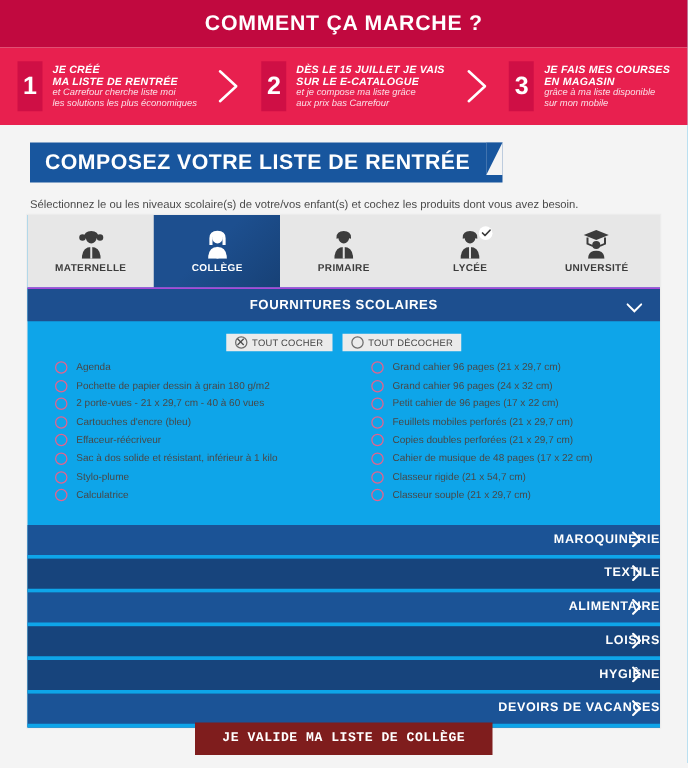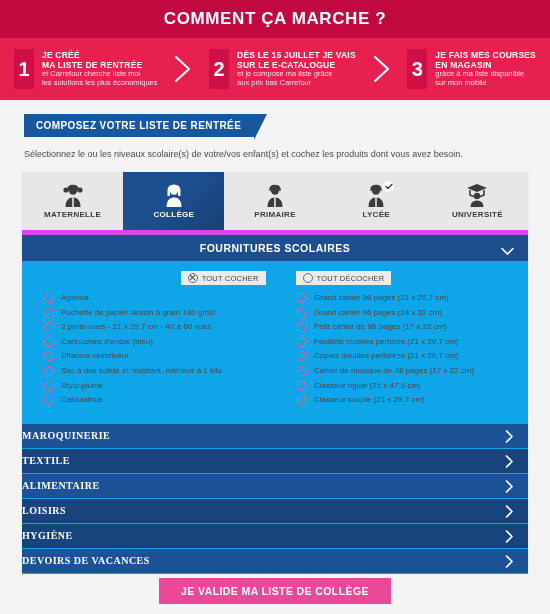--- a/index.html
+++ b/index.html
@@ -26,40 +26,40 @@
     display:flex;align-items:center;
     padding:0 14px;box-sizing:border-box;
   }
   .step{display:flex;align-items:flex-start;flex:0 0 auto;}
   .step-num{
     width:20px;height:40px;background:#cf0f45;
     color:#ffffff;font-size:20px;font-weight:bold;
     display:flex;align-items:center;justify-content:center;
     margin-right:8px;flex:0 0 auto;
   }
-  .step-txt{line-height:1.18;padding-top:1px;}
+  .step-txt{line-height:1.18;padding-top:1px;font-style:italic;}
   .step-txt .b{
     color:#ffffff;font-size:8.5px;font-weight:bold;
     letter-spacing:.2px;display:block;text-transform:uppercase;
   }
   .step-txt .s{
     color:#fbdfe6;font-size:7.5px;display:block;
   }
   .chev-sep{
     flex:1 1 auto;display:flex;align-items:center;justify-content:center;
     color:#ffffff;
   }
   .chev-sep svg{display:block;}
 
   
   .ribbon-wrap{padding:14px 0 0 24px;}
   .ribbon{
     position:relative;display:inline-block;
     background:#18569e;color:#fff;
-    font-size:10px;font-weight:bold;letter-spacing:.4px;
+    font-size:17px;font-weight:bold;letter-spacing:.4px;
     padding:6px 26px 6px 12px;
   }
   .ribbon:after{
     content:"";position:absolute;right:-0px;top:0;
     border-left:13px solid #18569e;
     border-top:0 solid transparent;
     border-bottom:26px solid #f4f4f4;
     width:0;height:0;
   }
   .intro{
@@ -94,38 +94,37 @@
     background:#ffffff;box-shadow:0 0 0 1px #e7e7e7;
     display:flex;align-items:center;justify-content:center;
   }
   .level .badge svg{display:block;}
 
   
   .cat-open{
     background:#1d4f8f;height:26px;
     display:flex;align-items:center;justify-content:center;
     position:relative;
-    border-top:5px solid #d946ef;
+    border-top:1px solid #d946ef;
   }
   .cat-open .t{
     color:#ffffff;font-size:10.5px;font-weight:bold;letter-spacing:.5px;
   }
   .cat-open .caret{position:absolute;right:14px;top:7px;color:#fff;}
 
   
   .toggles{
     display:flex;justify-content:center;align-items:center;
     gap:8px;padding:10px 0 8px 0;
   }
   .tog{
     display:flex;align-items:center;gap:4px;
     background:#ebebeb;padding:2px 7px;
     font-size:7.5px;color:#444;letter-spacing:.2px;
     text-transform:uppercase;
-    margin-left:22px;
   }
   .tog .cc{
     width:8px;height:8px;border-radius:50%;
     border:1px solid #6c6c6c;position:relative;display:block;
   }
   .tog.checked .cc:before,.tog.checked .cc:after{
     content:"";position:absolute;left:0.5px;top:3px;
     width:7px;height:1px;background:#4a4a4a;
   }
   .tog.checked .cc:before{transform:rotate(45deg);}
@@ -138,39 +137,39 @@
   .col{flex:1 1 0;padding-left:22px;box-sizing:border-box;}
   .item{display:flex;align-items:flex-start;gap:7px;height:14.6px;}
   .item .cb{
     width:8px;height:8px;border-radius:50%;
     border:1.2px solid #e8628c;flex:0 0 auto;
   }
   .item .nm{font-size:8px;color:#484848;white-space:nowrap;}
 
   
   .cat{
-    height:24px;display:flex;align-items:center;justify-content:flex-start;
-    position:relative;border-bottom:1px solid #0ea5e9;font-family:Liberation Serif, serif;
+    height:24px;display:flex;align-items:center;justify-content:flex-end;
+    position:relative;border-bottom:3px solid #0ea5e9;
   }
   .cat .t{
     color:#ffffff;font-size:10px;font-weight:bold;letter-spacing:.5px;
   }
   .cat .caret{position:absolute;right:14px;top:5px;color:#fff;}
   .cat.a{background:#1b5396;}
   .cat.b{background:#17447c;}
 
   
   .validate-wrap{
     position:absolute;left:0;top:578px;width:550px;
     display:flex;justify-content:center;
   }
   .validate{
-    background:#ec4899;color:#ffffff;
+    background:#7f1d1d;color:#ffffff;
     font-size:10.5px;font-weight:bold;letter-spacing:.4px;
-    padding:7px 22px;border:0;cursor:pointer;
+    padding:7px 22px;border:0;cursor:pointer;font-family:Liberation Mono, monospace;
   }
 </style>
 </head>
 <body>
 
 <div class="page">
 
   <div class="hero-title">
     <span>COMMENT ÇA MARCHE ?</span>
   </div>
@@ -351,21 +350,21 @@
           <div class="item">
             <span class="cb"></span>
             <span class="nm">Copies doubles perforées (21 x 29,7 cm)</span>
           </div>
           <div class="item">
             <span class="cb"></span>
             <span class="nm">Cahier de musique de 48 pages (17 x 22 cm)</span>
           </div>
           <div class="item">
             <span class="cb"></span>
-            <span class="nm">Classeur rigide (21 x 47,6 cm)</span>
+            <span class="nm">Classeur rigide (21 x 54,7 cm)</span>
           </div>
           <div class="item">
             <span class="cb"></span>
             <span class="nm">Classeur souple (21 x 29,7 cm)</span>
           </div>
         </div>
     </div>
 
     <div id="cats">
         <div class="cat a">

